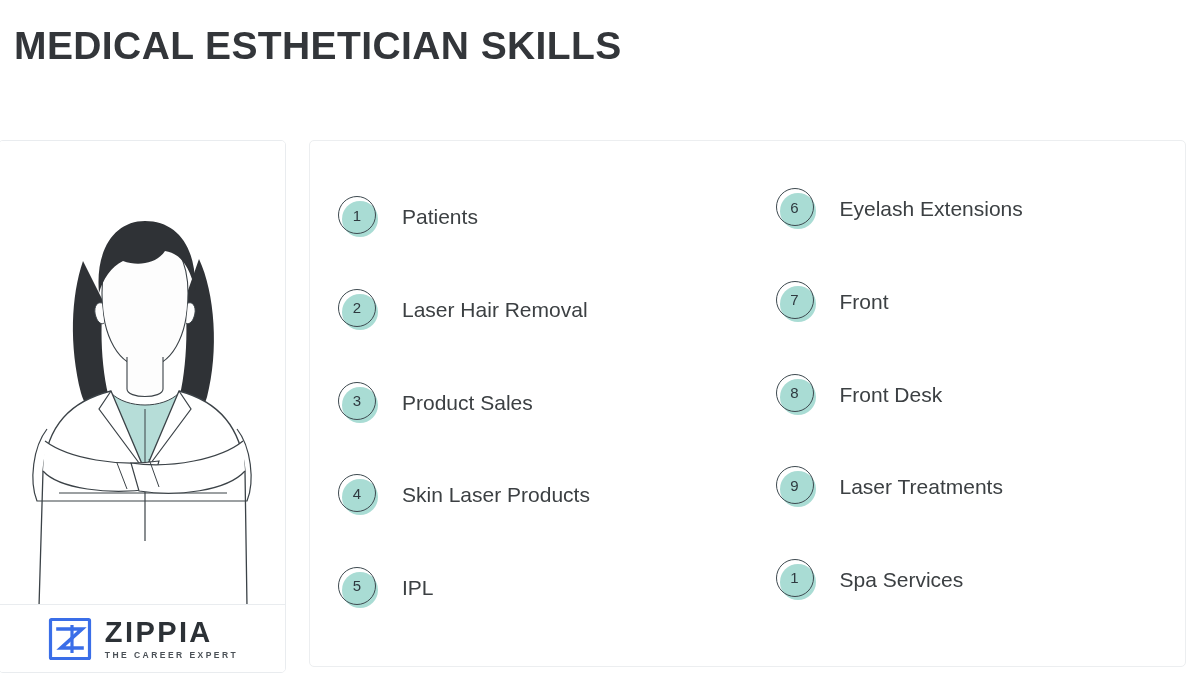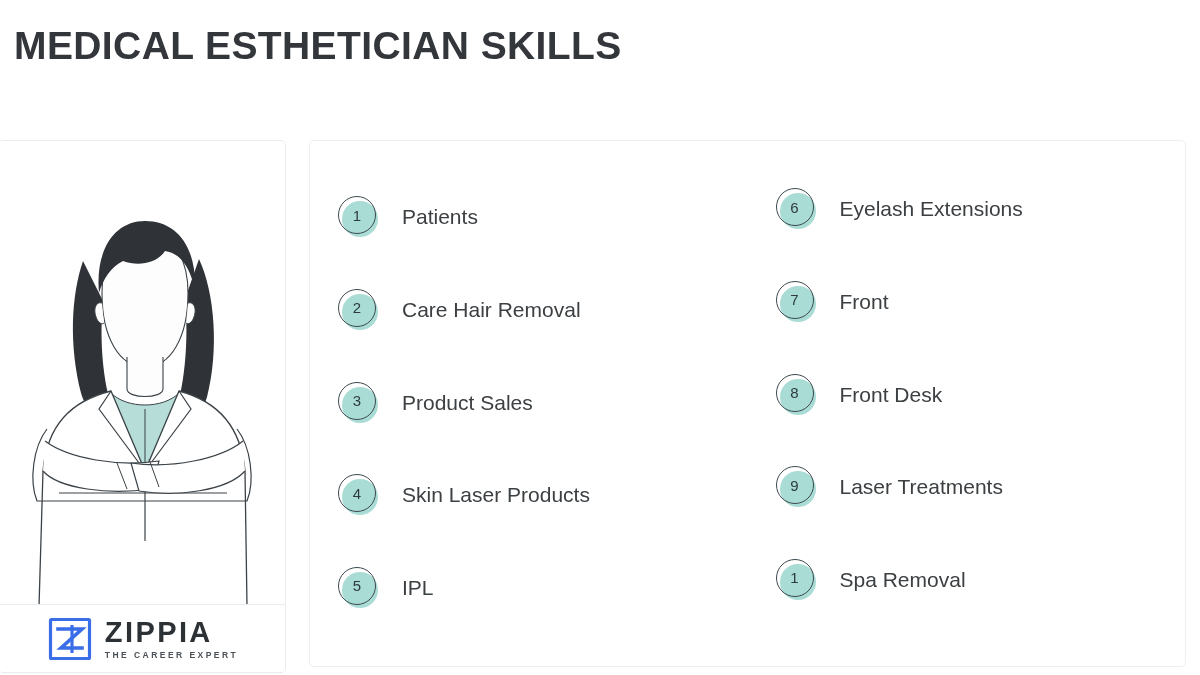--- a/index.html
+++ b/index.html
@@ -271,21 +271,21 @@
             <div class="num">1</div>
           </div>
           <div class="skill-label">Patients</div>
         </div>
         <div class="skill-row">
           <div class="skill-badge">
             <div class="disc"></div>
               <div class="ring"></div>
             <div class="num">2</div>
           </div>
-          <div class="skill-label">Care Hair Removal</div>
+          <div class="skill-label">Laser Hair Removal</div>
         </div>
         <div class="skill-row">
           <div class="skill-badge">
             <div class="disc"></div>
               <div class="ring"></div>
             <div class="num">3</div>
           </div>
           <div class="skill-label">Product Sales</div>
         </div>
         <div class="skill-row">
@@ -338,20 +338,20 @@
             <div class="num">9</div>
           </div>
           <div class="skill-label">Laser Treatments</div>
         </div>
         <div class="skill-row">
           <div class="skill-badge">
             <div class="disc"></div>
               <div class="ring"></div>
             <div class="num">1</div>
           </div>
-          <div class="skill-label">Spa Removal</div>
+          <div class="skill-label">Spa Services</div>
         </div>
       </div>
 
     </div>
   </div>
 
 </div>
 
 </body></html>

